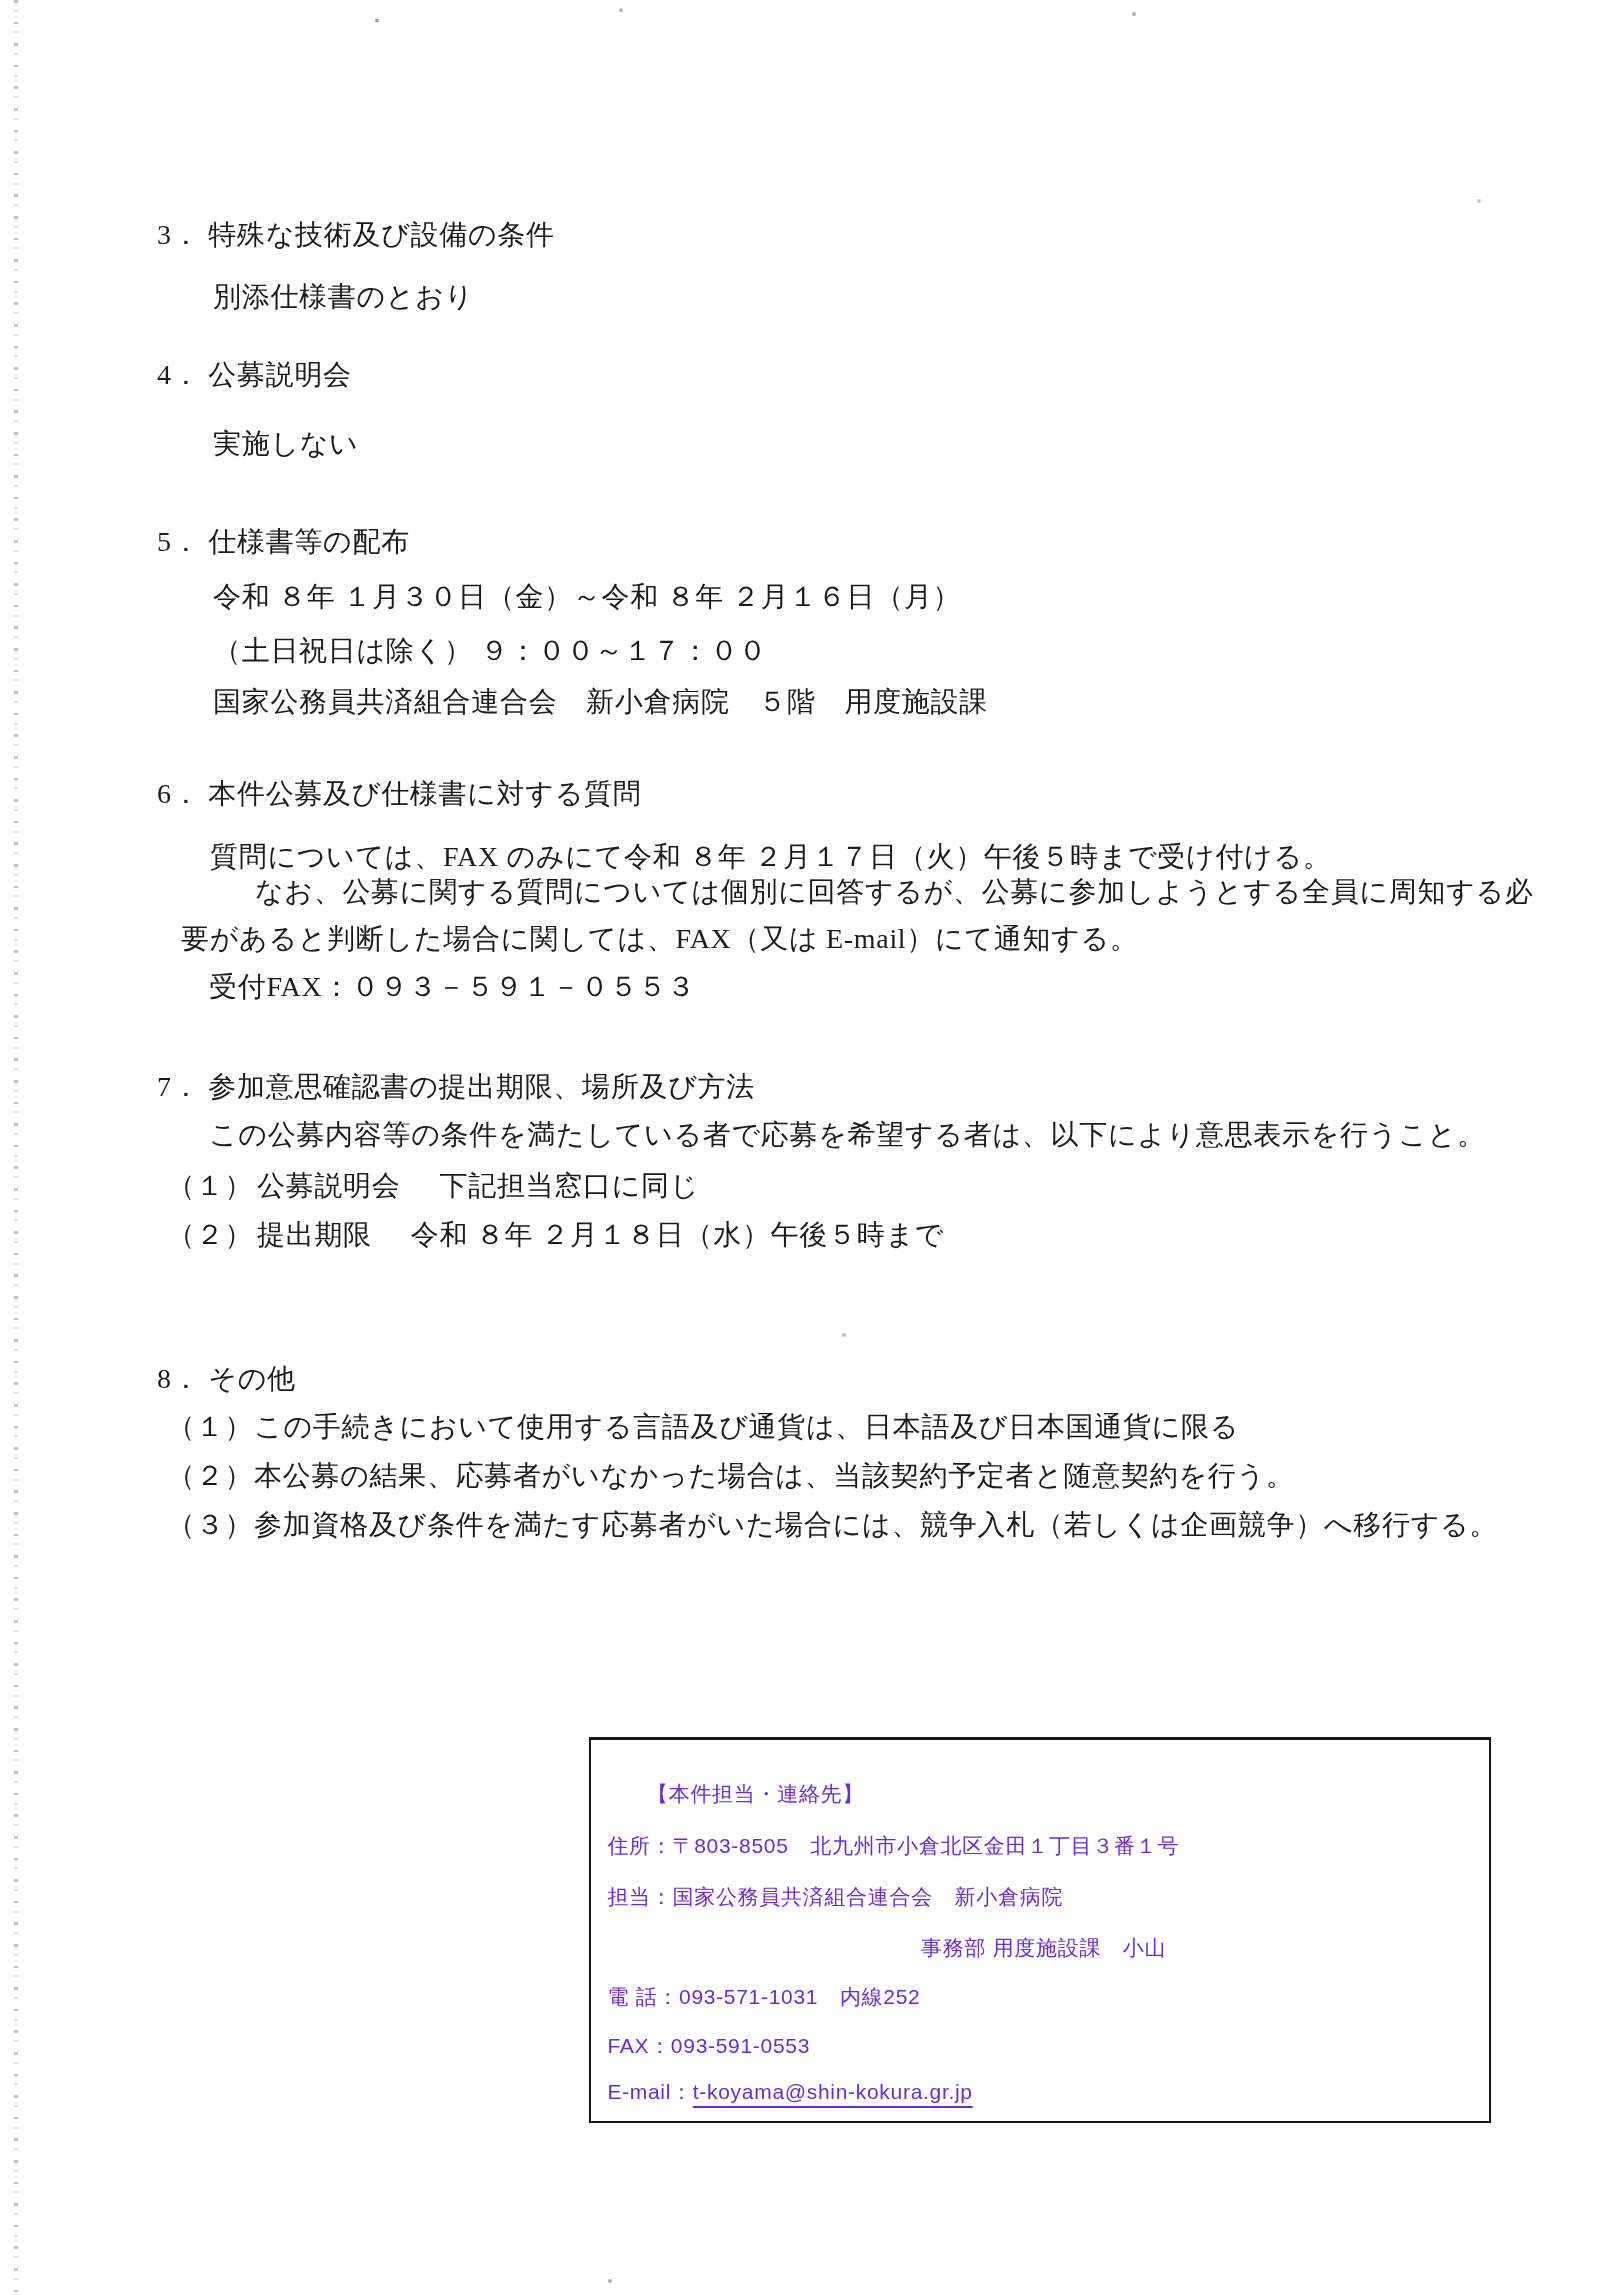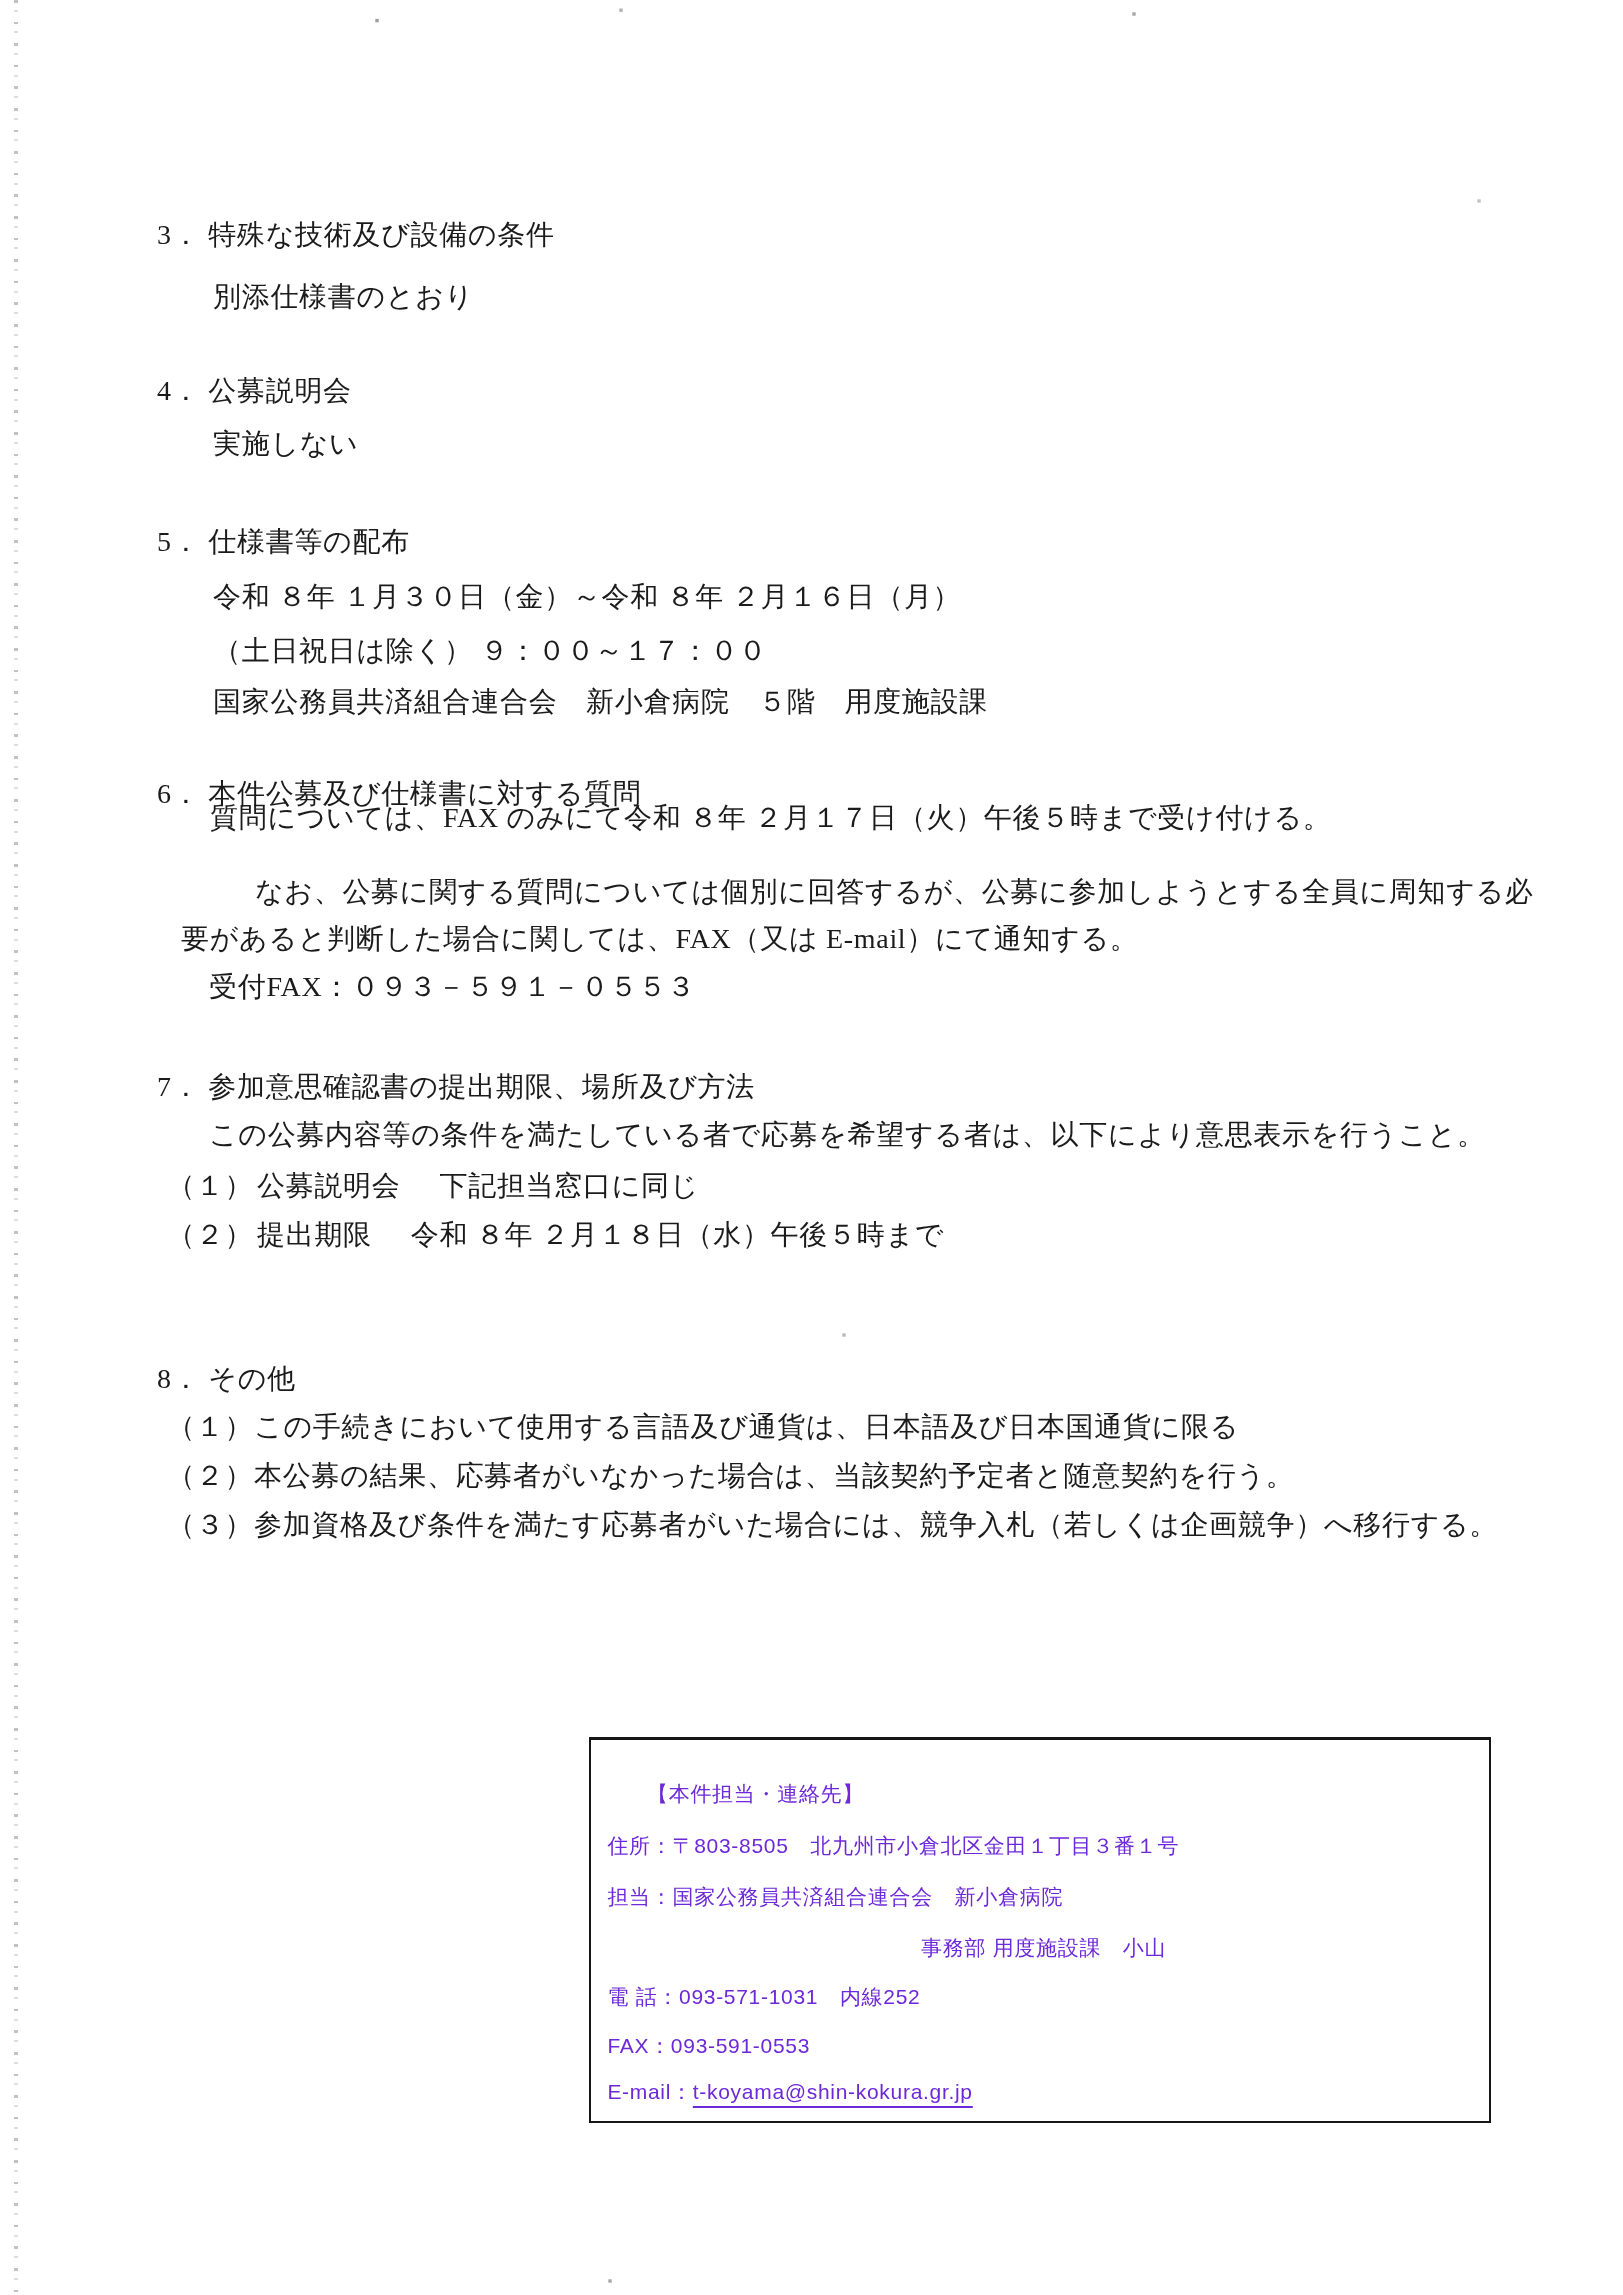--- a/index.html
+++ b/index.html
@@ -104,36 +104,36 @@
 <div class="page">
 
   <div class="scan-edge"></div>
   <div class="speckles"></div>
 
   <div class="line" style="left:157px; top:216px">
     <span class="sec-no">3．</span><span>特殊な技術及び設備の条件</span>
   </div>
   <div class="line" style="left:213px; top:278px">別添仕様書のとおり</div>
 
-  <div class="line" style="left:157px; top:372px">
+  <div class="line" style="left:157px; top:356px">
     <span class="sec-no">4．</span><span>公募説明会</span>
   </div>
   <div class="line" style="left:213px; top:425px">実施しない</div>
 
   <div class="line" style="left:157px; top:523px">
     <span class="sec-no">5．</span><span>仕様書等の配布</span>
   </div>
   <div class="line" style="left:213px; top:578px">令和 ８年 １月３０日（金）～令和 ８年 ２月１６日（月）</div>
   <div class="line" style="left:213px; top:632px">（土日祝日は除く） ９：００～１７：００</div>
   <div class="line" style="left:213px; top:683px">国家公務員共済組合連合会　新小倉病院　５階　用度施設課</div>
 
   <div class="line" style="left:157px; top:775px">
     <span class="sec-no">6．</span><span>本件公募及び仕様書に対する質問</span>
   </div>
-  <div class="line" style="left:210px; top:799px">質問については、FAX のみにて令和 ８年 ２月１７日（火）午後５時まで受け付ける。</div>
+  <div class="line" style="left:210px; top:838px">質問については、FAX のみにて令和 ８年 ２月１７日（火）午後５時まで受け付ける。</div>
   <div class="line" style="left:255px; top:873px">なお、公募に関する質問については個別に回答するが、公募に参加しようとする全員に周知する必</div>
   <div class="line" style="left:181px; top:920px">要があると判断した場合に関しては、FAX（又は E-mail）にて通知する。</div>
   <div class="line" style="left:209px; top:968px">受付FAX：０９３－５９１－０５５３</div>
 
   <div class="line" style="left:157px; top:1068px">
     <span class="sec-no">7．</span><span>参加意思確認書の提出期限、場所及び方法</span>
   </div>
   <div class="line" style="left:209px; top:1116px">この公募内容等の条件を満たしている者で応募を希望する者は、以下により意思表示を行うこと。</div>
 
   <div class="line" style="left:167px; top:1167px">

